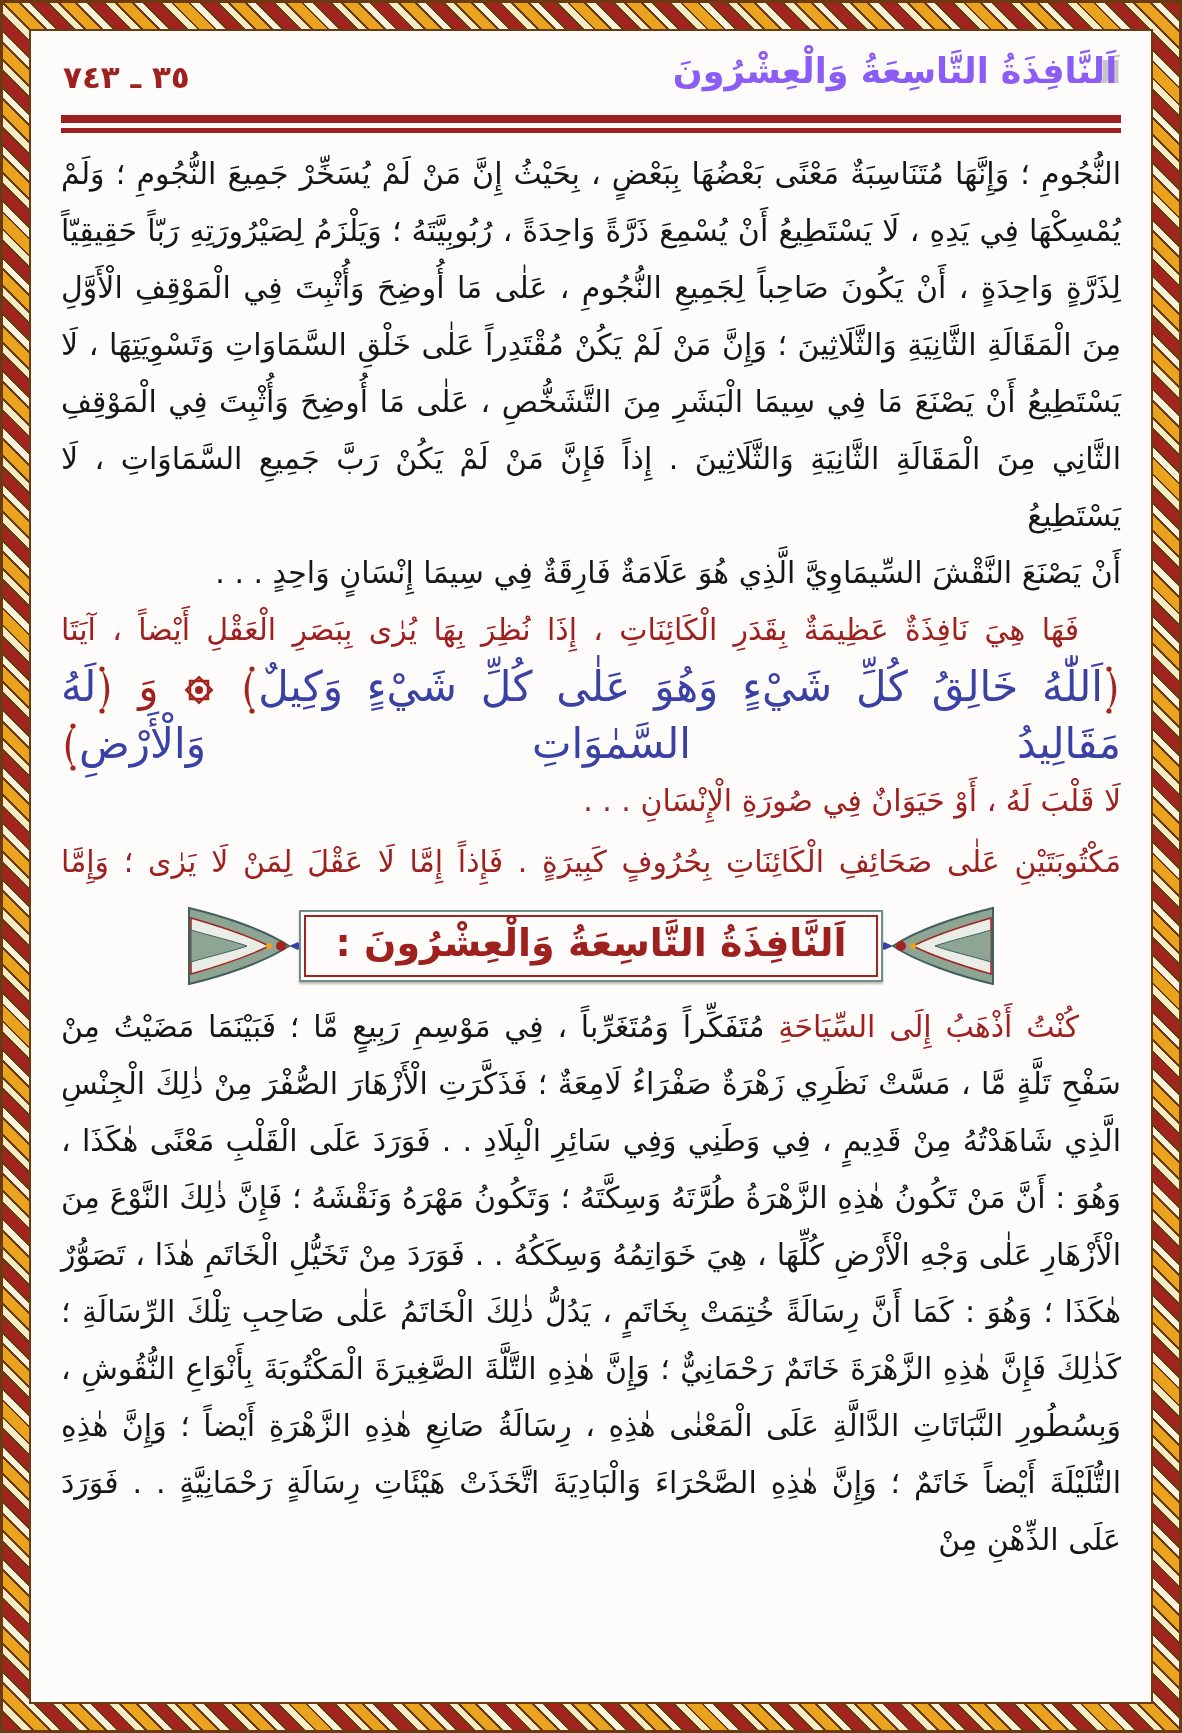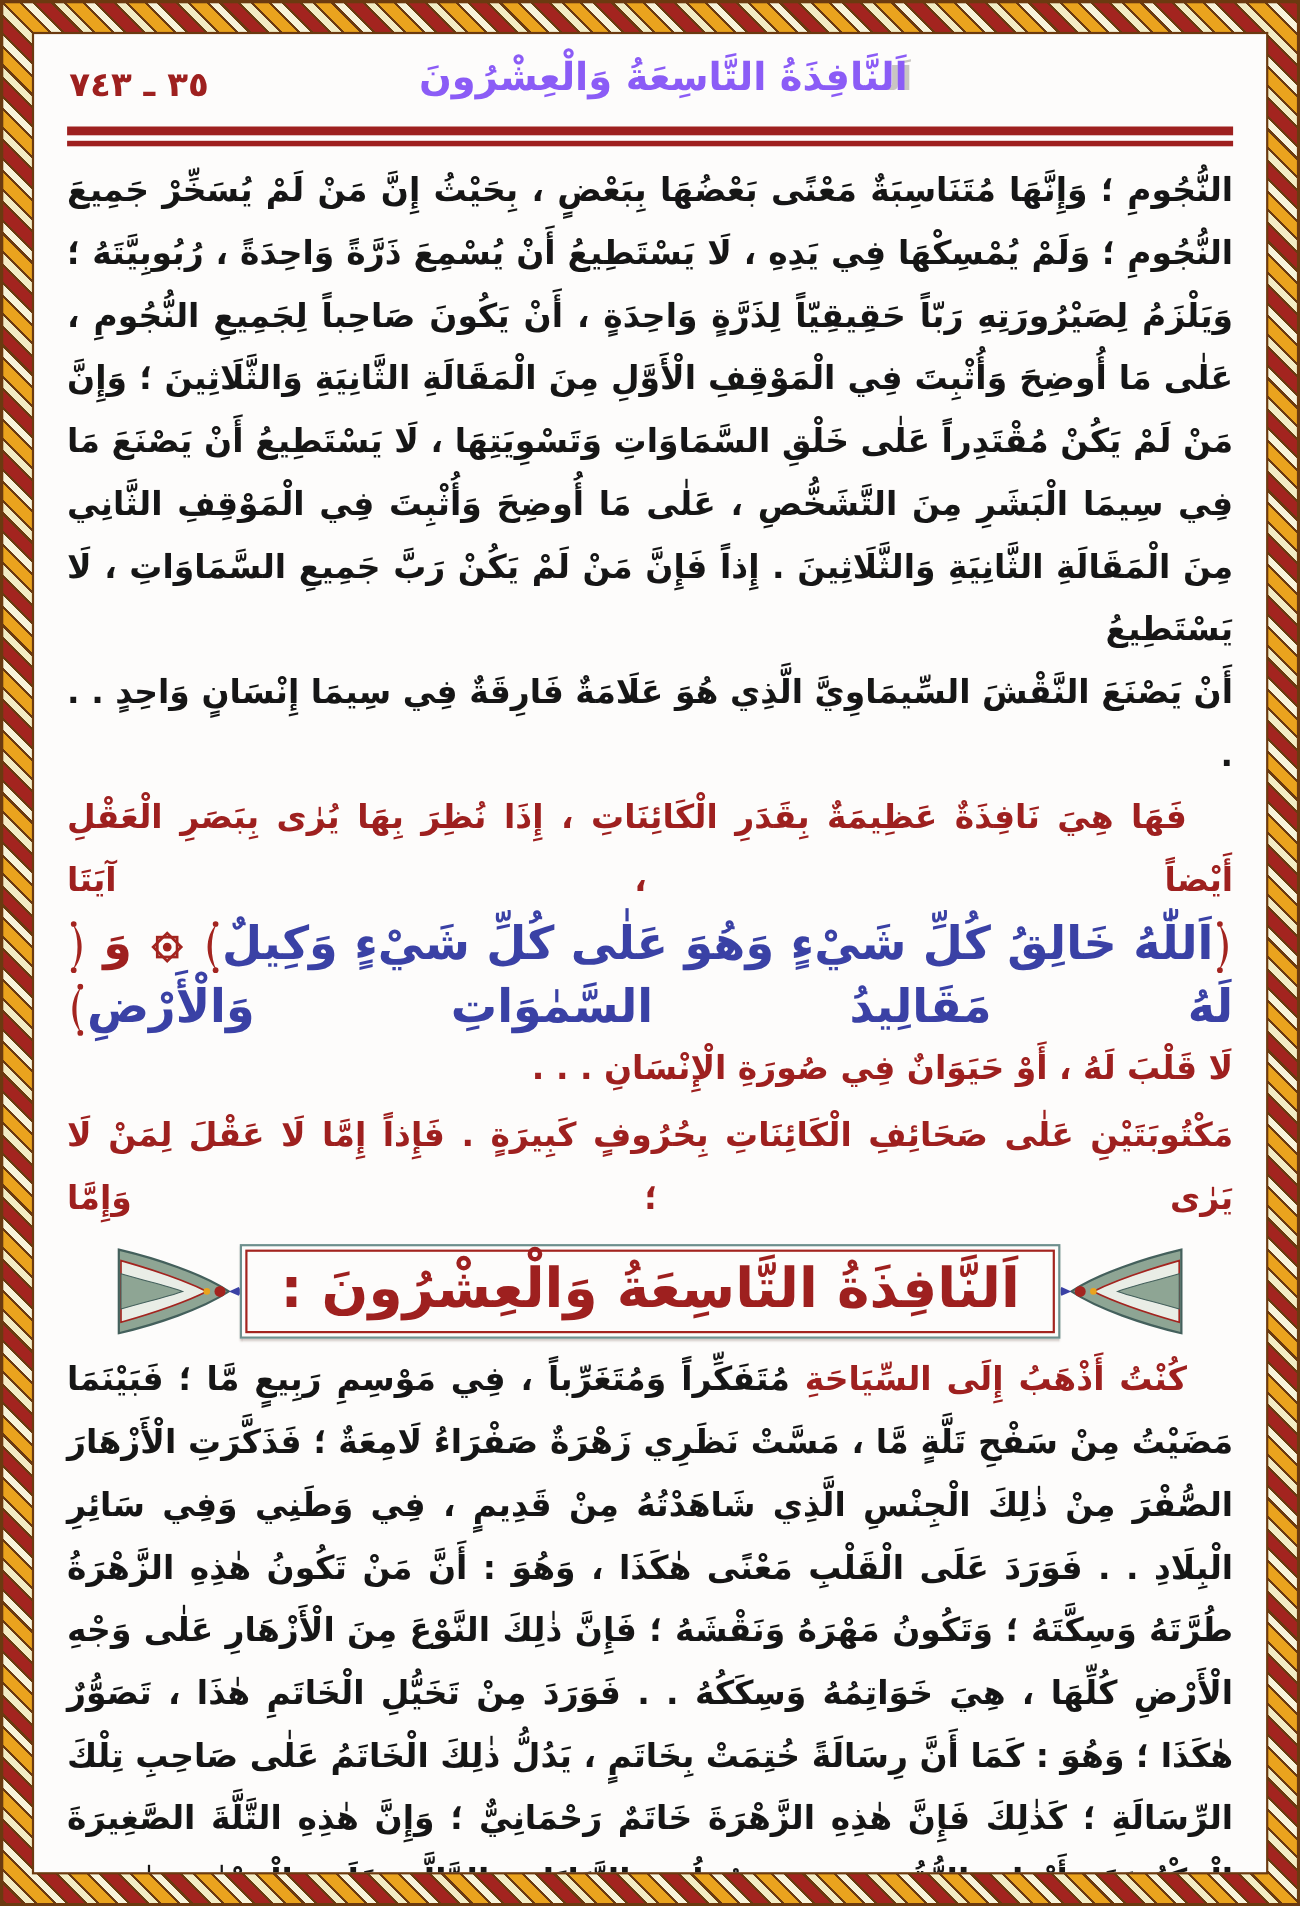--- a/index.html
+++ b/index.html
@@ -10,43 +10,43 @@
   .b-chain{height:100%;box-sizing:border-box;padding:26px;
     background:repeating-linear-gradient(45deg,
       #6b3a10 0 2px,#a3241f 2px 12px,#6b3a10 12px 14px,
       #f3ecc4 14px 20px,#6b3a10 20px 22px,
       #eaa31e 22px 32px,#6b3a10 32px 34px,
       #f8f3da 34px 40px);}
   .b-inner{height:100%;box-sizing:border-box;padding:2px;background:#6b3a10;}
   .page{height:100%;box-sizing:border-box;background:#fdfcfb;padding:8px 30px 0;overflow:hidden;direction:rtl;}
 
   
-  .header{position:relative;text-align:center;height:66px;margin-top:2px;}
+  .header{position:relative;height:66px;margin-top:2px;}
   .page-num{position:absolute;left:2px;top:18px;color:#9e201f;font-weight:bold;font-size:31px;letter-spacing:2px;}
   .hdr-title{display:inline-block;transform:translateX(28px);color:#8b5cf6;font-weight:bold;font-size:35px;padding-top:10px;}
   .hdr-ghost{color:#c9c6c2;font-weight:bold;font-size:30px;}
   .rules{height:5px;border-top:8px solid #9e201f;border-bottom:5px solid #9e201f;margin:8px 0 12px;}
 
   
   p{margin:0;}
-  .blk{font-size:30px;line-height:57px;font-weight:bold;color:#161616;text-align:justify;}
+  .blk{font-size:30px;line-height:57px;font-weight:normal;color:#161616;text-align:justify;}
   .center{}
   .oneline{text-align:justify;text-align-last:justify;}
   .red{color:#9e201f;}
   .blue{color:#3a41a5;}
   .p1{margin-top:2px;}
   .indent{text-indent:42px;}
   .verse-line{font-size:42px;}
   .red-last{margin-bottom:4px;}
 
   
   .box-row{display:flex;align-items:center;justify-content:center;margin:12px 0 8px;}
   .titlebox{border:2px solid #6d8f8d;background:#fdfcfb;padding:3px;box-shadow:0 2px 2px rgba(90,60,50,.35);}
   .titlebox-inner{border:2px solid #a3241f;padding:4px 30px 10px;}
-  .titlebox-inner span{color:#9e201f;font-weight:bold;font-size:50px;}
+  .titlebox-inner span{color:#9e201f;font-weight:bold;font-size:38px;}
   .orn-svg{flex:0 0 auto;}
 
   
   .verse2{font-size:33px;margin:10px 0 12px;}
 
   
   .inl{display:inline-block;vertical-align:middle;}
 </style>
 </head>
 <body>

